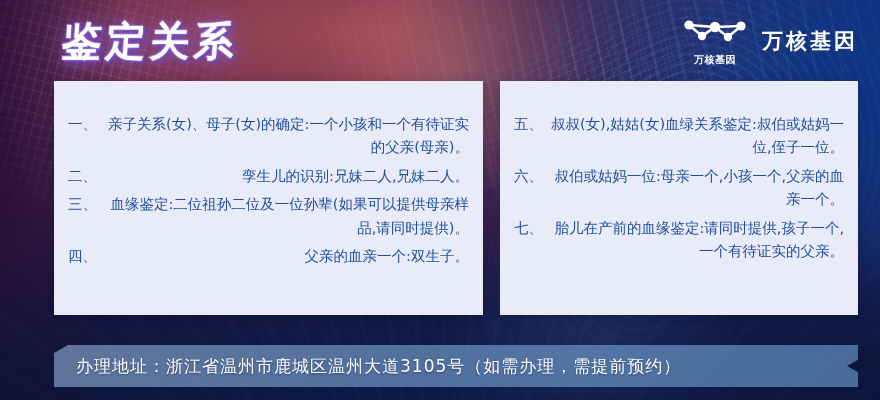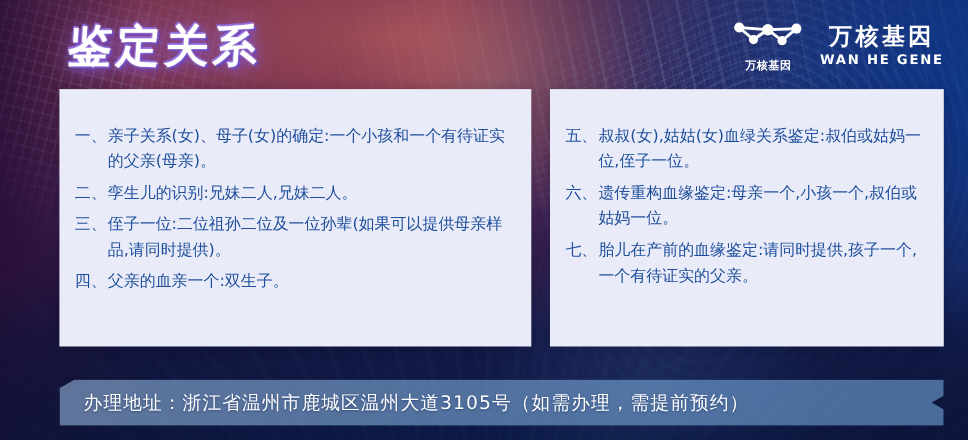--- a/index.html
+++ b/index.html
@@ -262,20 +262,21 @@
     line-height: 1.62;
     margin-bottom: 5px;
   }
   .item-num {
     flex: 0 0 auto;
     white-space: nowrap;
     padding-right: 1px;
   }
   .item-text {
     flex: 1 1 auto;
+    text-align: right;
   }
 
   
   .addrbar {
     position: absolute;
     left: 54px;
     top: 345px;
     width: 804px;
     height: 42px;
     background: linear-gradient(to right, rgba(152,186,224,0.58) 0%, rgba(126,170,216,0.60) 45%, rgba(110,160,212,0.62) 100%);
@@ -334,54 +335,53 @@
             <circle cx="33" cy="11" r="5.2"></circle>
             <circle cx="46" cy="21" r="4.2"></circle>
             <circle cx="59" cy="10" r="4.6"></circle>
           </g>
         </svg>
       </span>
       <div class="brand-mark-text">万核基因</div>
     </div>
     <div class="brand-words">
       <div class="brand-cn">万核基因</div>
-      <div class="brand-en">WAN HE GENE</div>
     </div>
   </div>
 
   <div class="panel panel-left">
     <div class="panel-inner">
       <div class="item">
         <span class="item-num">一、</span>
         <span class="item-text">亲子关系(女)、母子(女)的确定:一个小孩和一个有待证实的父亲(母亲)。</span>
       </div>
       <div class="item">
         <span class="item-num">二、</span>
         <span class="item-text">孪生儿的识别:兄妹二人,兄妹二人。</span>
       </div>
       <div class="item">
         <span class="item-num">三、</span>
-        <span class="item-text">侄子一位:二位祖孙二位及一位孙辈(如果可以提供母亲样品,请同时提供)。</span>
+        <span class="item-text">血缘鉴定:二位祖孙二位及一位孙辈(如果可以提供母亲样品,请同时提供)。</span>
       </div>
       <div class="item">
         <span class="item-num">四、</span>
         <span class="item-text">父亲的血亲一个:双生子。</span>
       </div>
     </div>
   </div>
 
   <div class="panel panel-right">
     <div class="panel-inner">
       <div class="item">
         <span class="item-num">五、</span>
         <span class="item-text">叔叔(女),姑姑(女)血绿关系鉴定:叔伯或姑妈一位,侄子一位。</span>
       </div>
       <div class="item">
         <span class="item-num">六、</span>
-        <span class="item-text">遗传重构血缘鉴定:母亲一个,小孩一个,叔伯或姑妈一位。</span>
+        <span class="item-text">叔伯或姑妈一位:母亲一个,小孩一个,父亲的血亲一个。</span>
       </div>
       <div class="item">
         <span class="item-num">七、</span>
         <span class="item-text">胎儿在产前的血缘鉴定:请同时提供,孩子一个,一个有待证实的父亲。</span>
       </div>
     </div>
   </div>
 
   <div class="addrbar">
     <div class="addrbar-text">办理地址：浙江省温州市鹿城区温州大道3105号（如需办理，需提前预约）</div>

